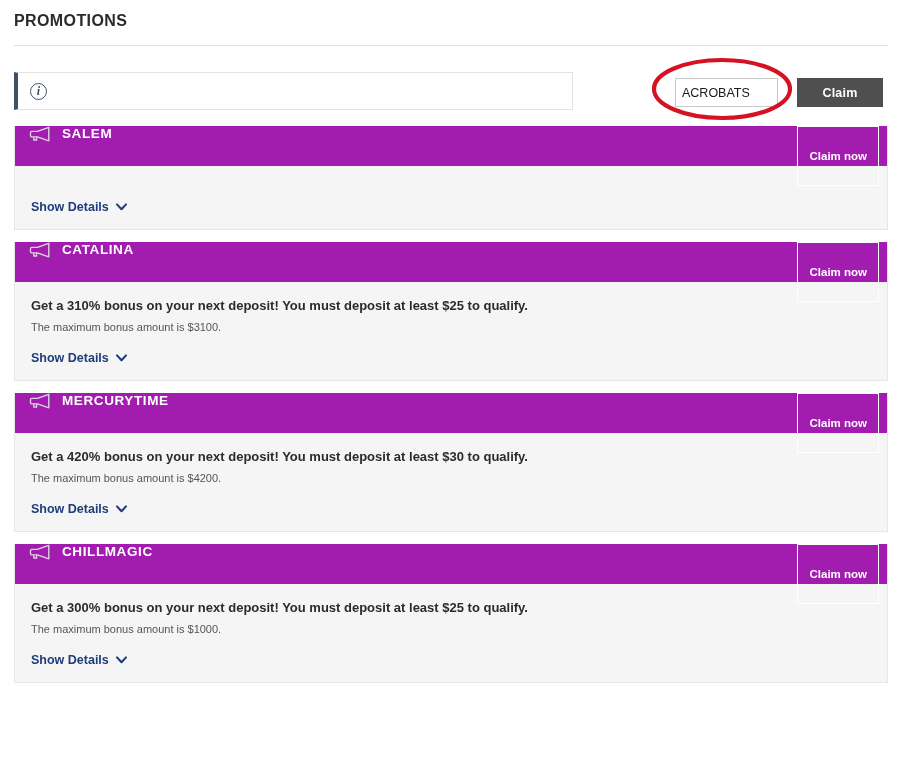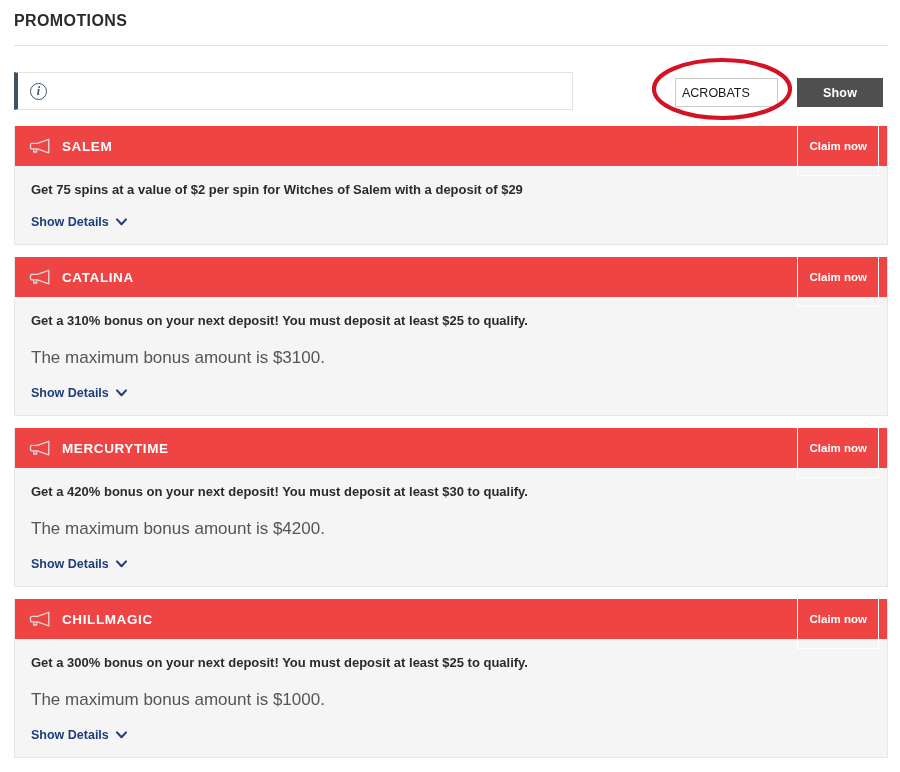--- a/index.html
+++ b/index.html
@@ -136,23 +136,23 @@
   }
   .promo-card {
     width: 874px;
     margin-bottom: 12px;
     background: #f5f5f5;
     border: 1px solid #e6e6e6;
     border-top: none;
   }
   .card-header {
     height: 40px;
-    background: #ef4444;
+    background: #a21caf;
     display: flex;
-    align-items: center;
+    align-items: flex-start;
     padding: 0 8px 0 14px;
   }
   .megaphone-icon {
     width: 22px;
     height: 16px;
     flex: none;
     display: block;
   }
   .card-code {
     margin-left: 11px;
@@ -177,23 +177,23 @@
   .card-body {
     padding: 16px 16px 14px 16px;
   }
   .card-headline {
     font-size: 13px;
     font-weight: bold;
     color: #2b2b2b;
     margin: 0 0 0 0;
   }
   .card-subline {
-    font-size: 17px;
+    font-size: 11px;
     color: #555555;
-    margin-top: 20px;
+    margin-top: 8px;
   }
   .show-details {
     margin-top: 18px;
     font-size: 12.5px;
     font-weight: bold;
     color: #1f3d7a;
     cursor: pointer;
     display: inline-flex;
     align-items: center;
     text-decoration: none;
@@ -211,38 +211,38 @@
 
   <div class="page-title">PROMOTIONS</div>
   <div class="title-rule"></div>
 
   <div class="info-banner">
     <span class="info-icon">i</span>
   </div>
 
   <div class="promo-entry">
     <input class="promo-input" type="text" value="ACROBATS" placeholder="Promo code" style="">
-    <button class="apply-button">Show</button>
+    <button class="apply-button">Claim</button>
   </div>
 
   <svg class="annotation-ellipse" viewBox="0 0 144 66">
     <ellipse cx="72" cy="33" rx="68" ry="29" fill="none" stroke="#d51224" stroke-width="4.2"></ellipse>
   </svg>
 
   <div class="cards">
       <div class="promo-card no-sub">
         <div class="card-header">
           <svg class="megaphone-icon" viewBox="0 0 24 17">
             <path d="M21.6 1.2 L9.2 5.6 L3.1 5.6 A1.5 1.5 0 0 0 1.6 7.1 L1.6 10.2 A1.5 1.5 0 0 0 3.1 11.7 L9.2 11.7 L21.6 16.0 Z" fill="none" stroke="#d8d8d8" stroke-width="1.5" stroke-linejoin="round"></path>
             <path d="M5.2 11.9 L5.2 15.0 L8.3 15.0 L8.3 11.9" fill="none" stroke="#d8d8d8" stroke-width="1.5" stroke-linejoin="round"></path>
           </svg>
           <span class="card-code">SALEM</span>
           <button class="claim-button">Claim now</button>
         </div>
-        <div class="card-body"><div class="card-headline">Get 75 spins at a value of $2 per spin for Witches of Salem with a deposit of $29</div><a class="show-details" href="#">
+        <div class="card-body"><a class="show-details" href="#">
             <span>Show Details</span>
             <span class="chevron"><svg width="11" height="8" viewBox="0 0 11 8">
                 <path d="M1 1.4 L5.5 6.2 L10 1.4" fill="none" stroke="#1f3d7a" stroke-width="2.1" stroke-linecap="round" stroke-linejoin="round"></path>
               </svg></span>
           </a></div>
       </div>
       <div class="promo-card">
         <div class="card-header">
           <svg class="megaphone-icon" viewBox="0 0 24 17">
             <path d="M21.6 1.2 L9.2 5.6 L3.1 5.6 A1.5 1.5 0 0 0 1.6 7.1 L1.6 10.2 A1.5 1.5 0 0 0 3.1 11.7 L9.2 11.7 L21.6 16.0 Z" fill="none" stroke="#d8d8d8" stroke-width="1.5" stroke-linejoin="round"></path>

